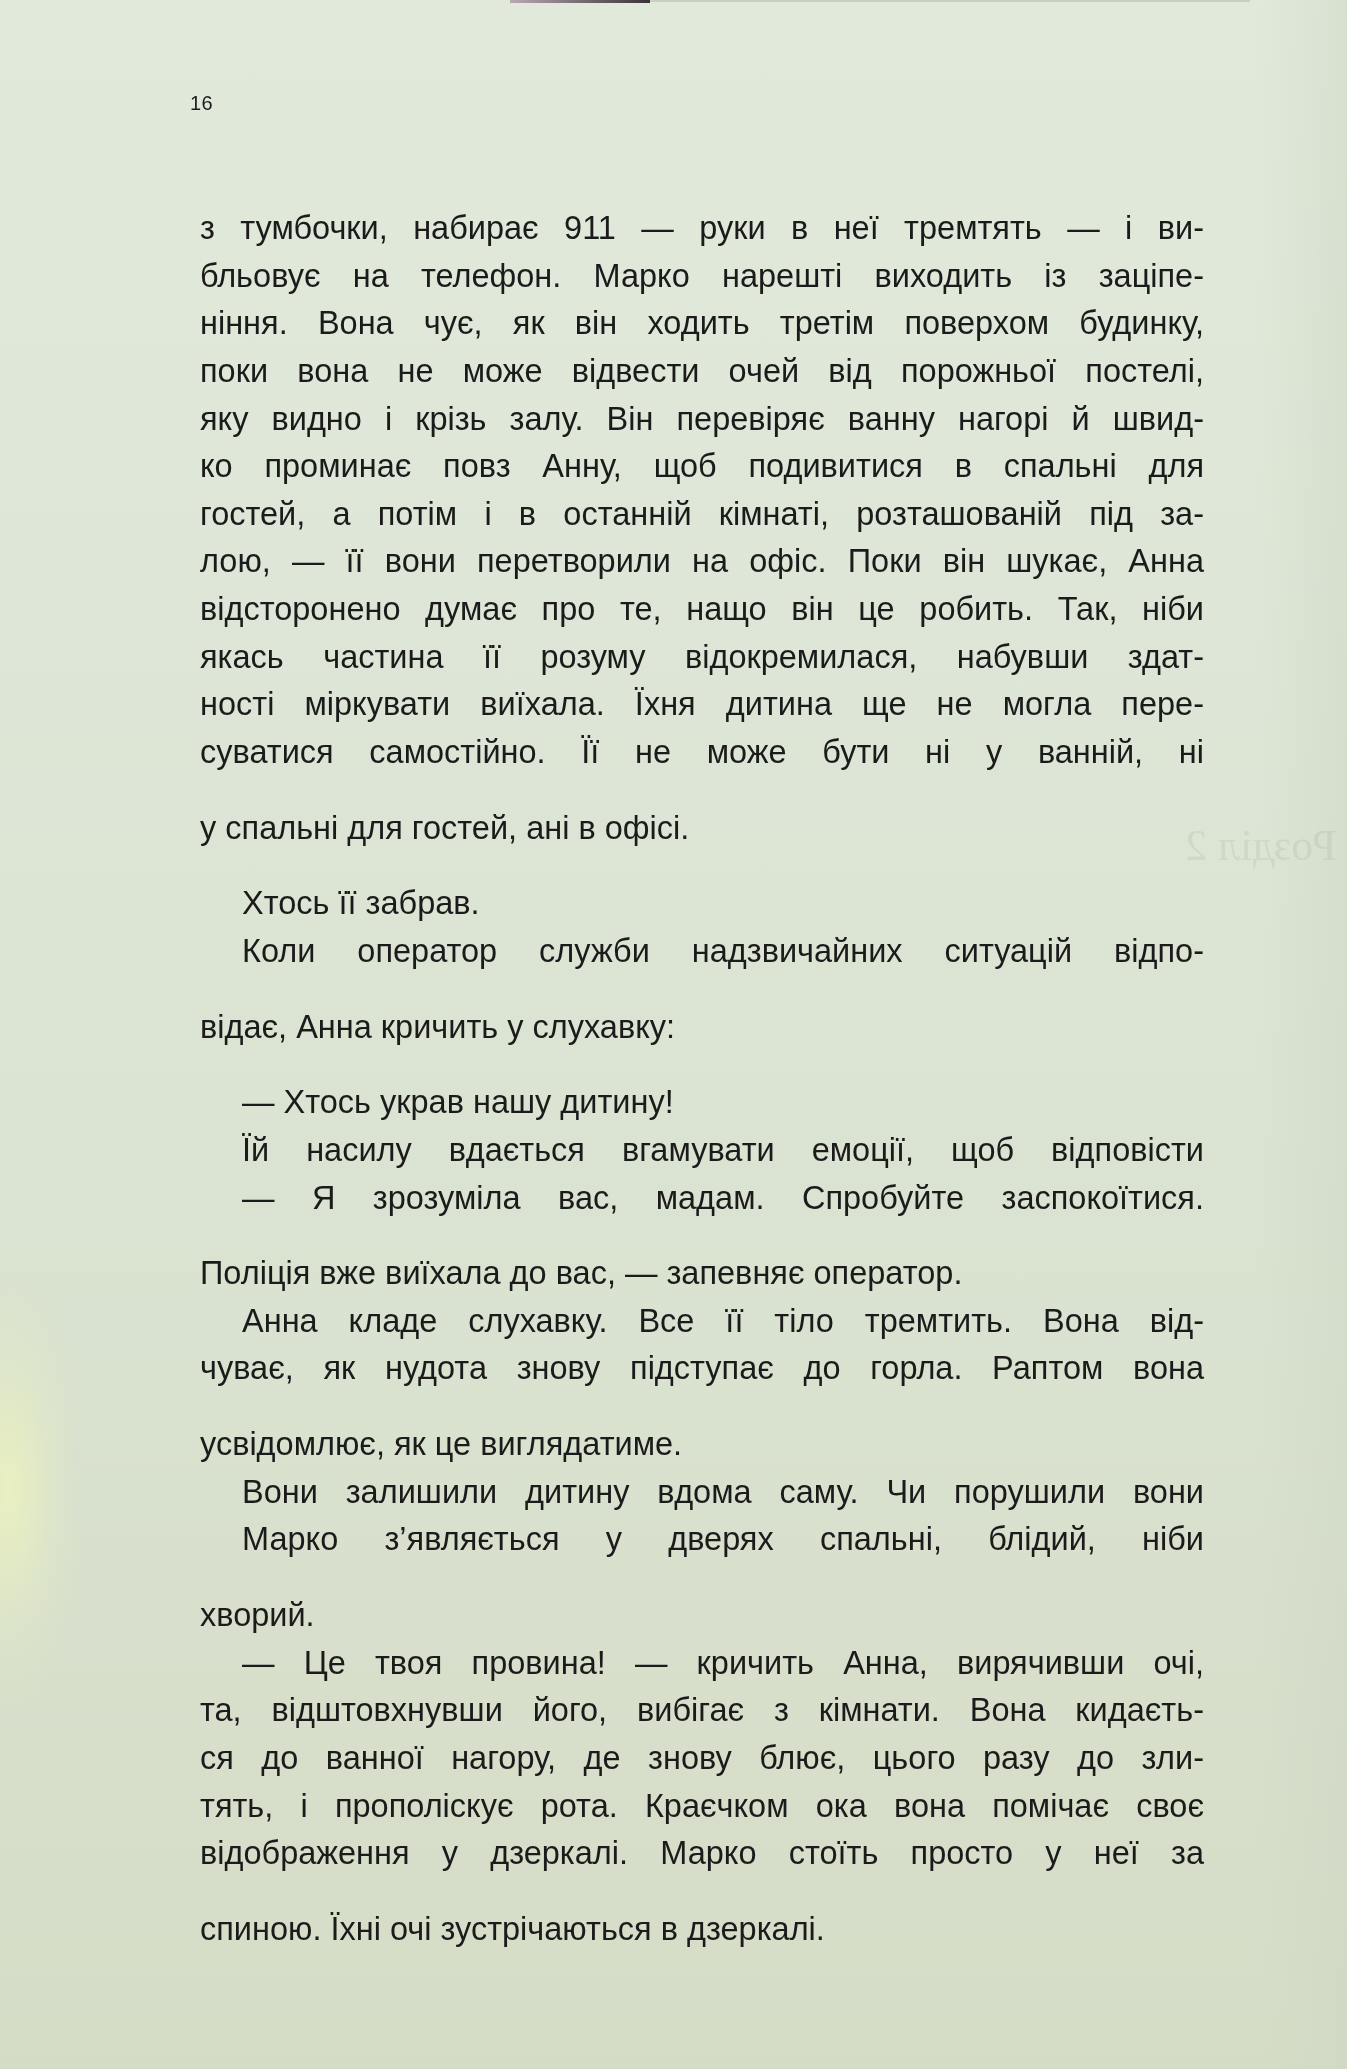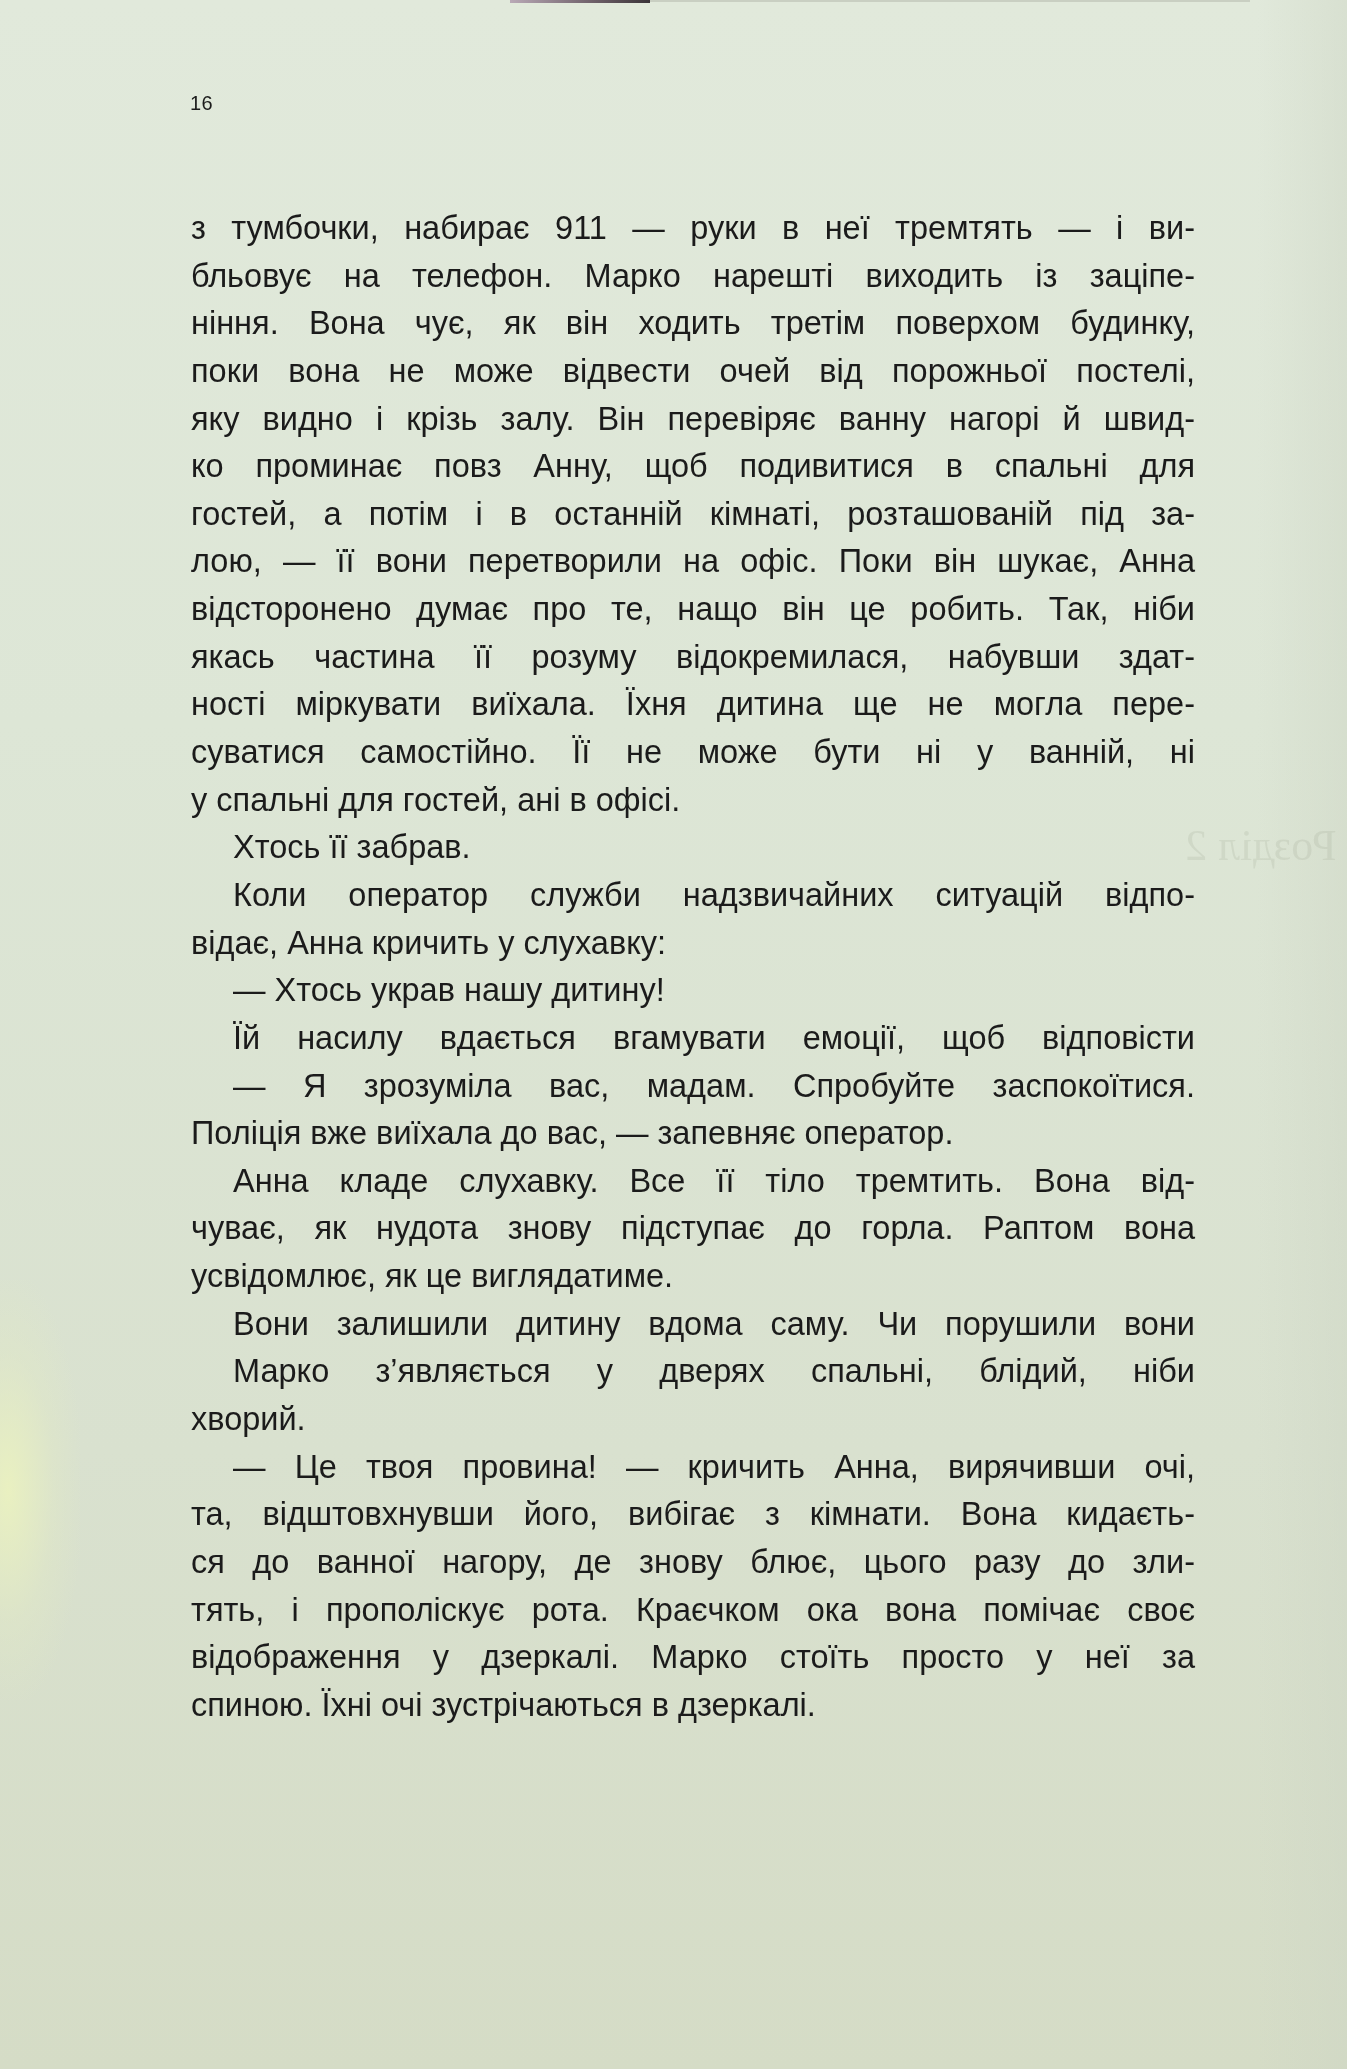--- a/index.html
+++ b/index.html
@@ -49,37 +49,38 @@
   .page-number {
     position: absolute;
     left: 190px;
     top: 92px;
     font-size: 20px;
     color: #1c1c1c;
     letter-spacing: 0.5px;
   }
   .body-text {
     position: absolute;
-    left: 191px;
+    left: 200px;
     top: 205px;
     width: 1004px;
     color: #1b1b1b;
     font-size: 32.5px;
     line-height: 47.65px;
     text-align: justify;
     text-align-last: left;
   }
   .line {
     display: block;
     white-space: nowrap;
     text-align-last: justify;
     height: 47.65px;
   }
   .line.last {
     text-align-last: left;
+    margin-top: 28px;
   }
   .line.indent {
     padding-left: 42px;
   }
   .ghost {
     position: absolute;
     color: rgba(120,128,112,0.13);
     font-family: "Liberation Serif", serif;
     transform: scaleX(-1);
     pointer-events: none;

